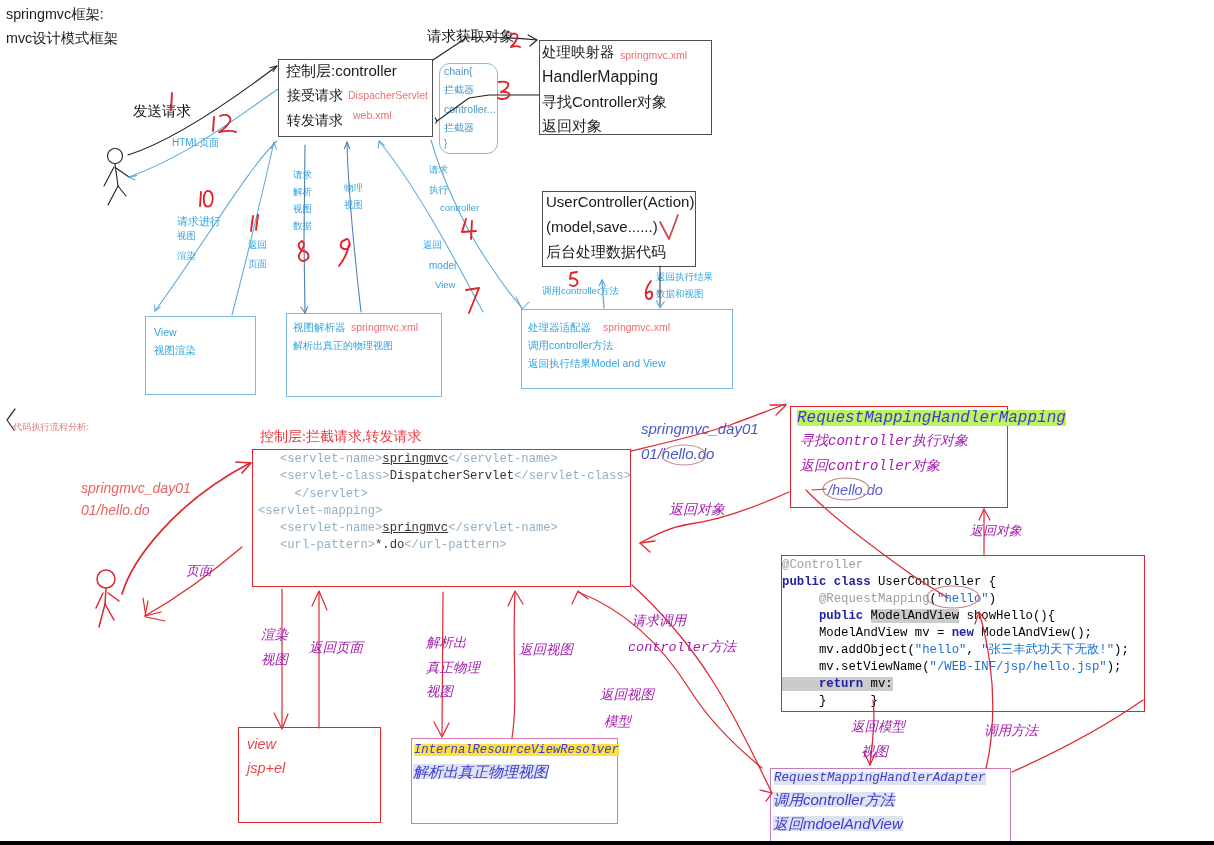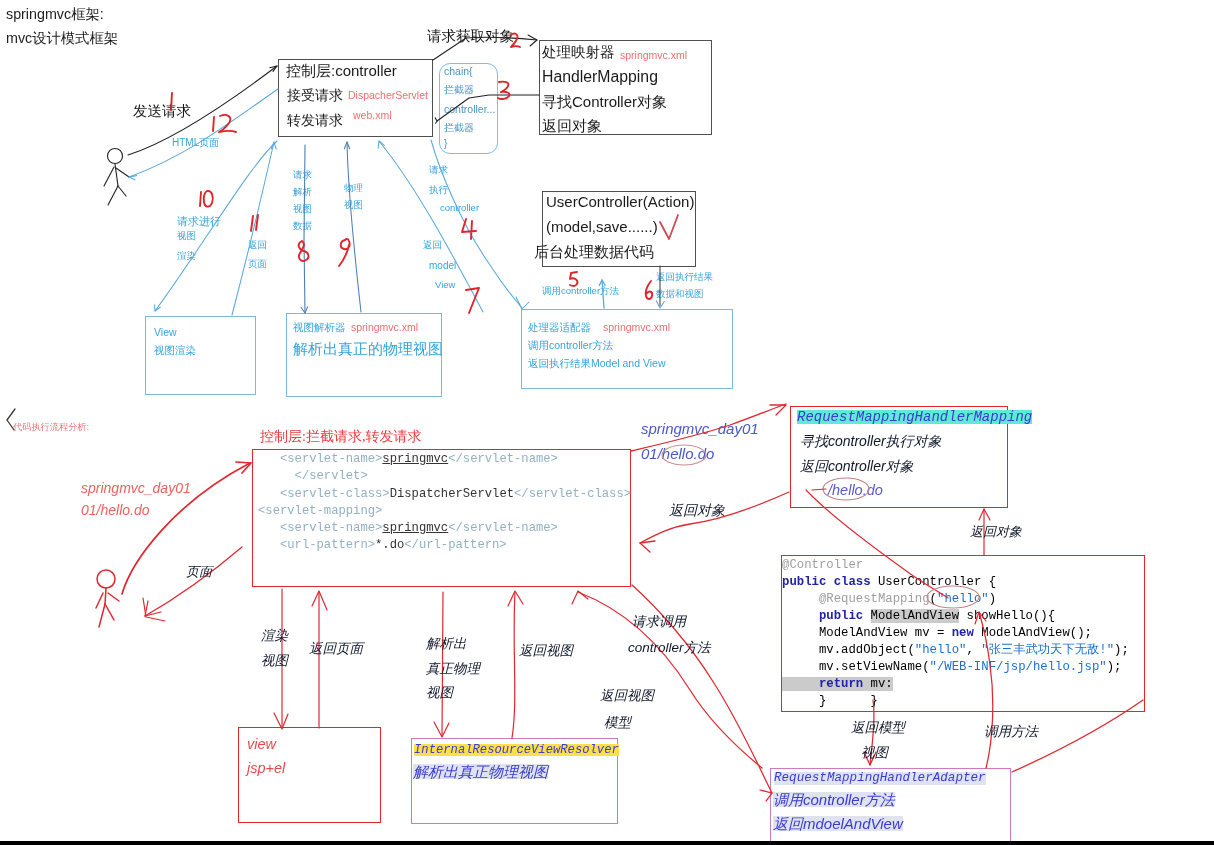--- a/index.html
+++ b/index.html
@@ -21,21 +21,21 @@
   .bx-red{border:1.8px solid #e4262b;background:transparent;}
   .bx-red2{border:1.1px solid #e4262b;background:transparent;}
   .bx-violet{border:1.1px solid #cf7ab9;background:transparent;}
 
   .hdr{color:#1d1d1d;font-size:15.5px;}
   .blkttl{color:#1a1a1a;font-size:15px;}
   .red-s{color:#ee6e72;font-size:10.5px;font-weight:400;letter-spacing:0px;}
   .bluetxt{color:#35a4dd;font-size:9.5px;}
   .bluetxt2{color:#35a4dd;font-size:10.5px;}
   .chaintxt{color:#4a96c4;font-size:10px;}
-  .redhand{color:#0f172a;font-style:italic;font-family:Liberation Sans, sans-serif;}
+  .redhand{color:#a21caf;font-style:italic;font-family:Liberation Mono, monospace;}
 
   .codeblock{position:absolute;font-family:"Liberation Mono",monospace;font-size:12.2px;line-height:17.3px;}
   .codeblock .cl{white-space:pre;}
   .codeblock .tg{color:#93b0c2;}
   .codeblock .vl{color:#333333;}
   .codeblock .ul{text-decoration:underline;}
   .codeblock2{position:absolute;font-family:"Liberation Mono",monospace;font-size:12.3px;line-height:17px;}
   .codeblock2 .cl2{white-space:pre;}
   .codeblock2 .an{color:#9e9e9e;}
   .codeblock2 .kw{color:#2222a6;font-weight:bold;}
@@ -67,58 +67,58 @@
   <div class="box bx-blk" style="left:539px;top:40px;width:173px;height:95px;"></div>
   <div class="t blkttl" style="left:542px;top:45px;font-size:14.5px;">处理映射器</div>
   <div class="t red-s" style="left:620px;top:50px;">springmvc.xml</div>
   <div class="t blkttl" style="left:542px;top:69px;font-size:15.8px;">HandlerMapping</div>
   <div class="t blkttl" style="left:542px;top:94px;font-size:15px;">寻找Controller对象</div>
   <div class="t blkttl" style="left:542px;top:118px;font-size:15px;">返回对象</div>
 
   <div class="box bx-blk" style="left:542px;top:191px;width:154px;height:76px;"></div>
   <div class="t blkttl" style="left:546px;top:194px;font-size:15px;">UserController(Action)</div>
   <div class="t blkttl" style="left:546px;top:219px;font-size:15px;">(model,save......)</div>
-  <div class="t blkttl" style="left:534px;top:244px;font-size:15px;">后台处理数据代码</div>
+  <div class="t blkttl" style="left:546px;top:244px;font-size:15px;">后台处理数据代码</div>
 
   <div class="box bx-blu" style="left:145px;top:316px;width:111px;height:79px;"></div>
   <div class="t bluetxt2" style="left:154px;top:327px;font-size:10.5px;">View</div>
   <div class="t bluetxt2" style="left:154px;top:345px;font-size:10.5px;">视图渲染</div>
 
   <div class="box bx-blu" style="left:286px;top:313px;width:156px;height:84px;"></div>
   <div class="t bluetxt2" style="left:293px;top:322px;font-size:10.5px;">视图解析器</div>
   <div class="t red-s" style="left:351px;top:322px;font-size:10.5px;">springmvc.xml</div>
-  <div class="t bluetxt2" style="left:293px;top:341px;font-size:15px;">解析出真正的物理视图</div>
+  <div class="t bluetxt2" style="left:293px;top:341px;font-size:10px;">解析出真正的物理视图</div>
 
   <div class="box bx-blu" style="left:521px;top:309px;width:212px;height:80px;"></div>
   <div class="t bluetxt2" style="left:528px;top:322px;font-size:10.5px;">处理器适配器</div>
   <div class="t red-s" style="left:603px;top:322px;font-size:10.5px;">springmvc.xml</div>
   <div class="t bluetxt2" style="left:528px;top:340px;font-size:10.5px;">调用controller方法</div>
   <div class="t bluetxt2" style="left:528px;top:358px;font-size:10.5px;">返回执行结果Model and View</div>
 
   <div class="t" style="left:13px;top:423px;color:#e8777a;font-size:9.2px;">代码执行流程分析:</div>
 
   <div class="t" style="left:260px;top:430px;color:#ec3a3e;font-size:14px;font-family:'Liberation Serif',serif;">控制层:拦截请求,转发请求</div>
   <div class="box bx-red" style="left:252px;top:449px;width:379px;height:138px;"></div>
   <div class="codeblock" style="left:258px;top:451px;">
       <div class="cl">   <span class="tg">&lt;servlet-name&gt;</span><span class="vl ul">springmvc</span><span class="tg">&lt;/servlet-name&gt;</span></div>
+      <div class="cl">   <span class="tg">&lt;servlet-class&gt;</span><span class="vl">DispatcherServlet</span><span class="tg">&lt;/servlet-class&gt;</span></div>
       <div class="cl">     <span class="tg">&lt;/servlet&gt;</span></div>
-      <div class="cl">   <span class="tg">&lt;servlet-class&gt;</span><span class="vl">DispatcherServlet</span><span class="tg">&lt;/servlet-class&gt;</span></div>
       <div class="cl"><span class="tg">&lt;servlet-mapping&gt;</span></div>
       <div class="cl">   <span class="tg">&lt;servlet-name&gt;</span><span class="vl ul">springmvc</span><span class="tg">&lt;/servlet-name&gt;</span></div>
       <div class="cl">   <span class="tg">&lt;url-pattern&gt;</span><span class="vl">*.do</span><span class="tg">&lt;/url-pattern&gt;</span></div>
     </div>
 
   <div class="t" style="left:81px;top:481px;font-size:14px;color:#e8625f;font-style:italic;font-family:'Liberation Sans',sans-serif;">springmvc_day01</div>
   <div class="t" style="left:81px;top:503px;font-size:14px;color:#e8625f;font-style:italic;font-family:'Liberation Sans',sans-serif;">01/hello.do</div>
 
   <div class="t" style="left:641px;top:421px;font-size:15px;color:#4a58c8;font-style:italic;font-family:'Liberation Sans',sans-serif;">springmvc_day01</div>
   <div class="t" style="left:641px;top:446px;font-size:15px;color:#4a58c8;font-style:italic;font-family:'Liberation Sans',sans-serif;">01/hello.do</div>
 
   <div class="box bx-red" style="left:790px;top:406px;width:218px;height:102px;"></div>
-  <div class="t" style="left:797px;top:410px;font-size:14px;color:#3b3bd0;font-style:italic;font-family:'Liberation Mono',monospace;background:#5eead4;">RequestMappingHandlerMapping</div>
+  <div class="t" style="left:797px;top:410px;font-size:16px;color:#3b3bd0;font-style:italic;font-family:'Liberation Mono',monospace;background:#bef264;">RequestMappingHandlerMapping</div>
   <div class="t redhand" style="left:800px;top:434px;font-size:14px;">寻找controller执行对象</div>
   <div class="t redhand" style="left:800px;top:459px;font-size:14px;">返回controller对象</div>
   <div class="t" style="left:828px;top:483px;font-size:14.5px;color:#5a5ad0;font-style:italic;font-family:'Liberation Sans',sans-serif;">/hello.do</div>
 
   <div class="box bx-red" style="left:781px;top:555px;width:364px;height:157px;"></div>
   <div class="codeblock2" style="left:782px;top:557px;">
       <div class="cl2"><span class="an">@Controller</span></div>
       <div class="cl2"><span class="kw">public</span> <span class="kw">class</span> UserController {</div>
       <div class="cl2">     <span class="an">@RequestMapping</span>(<span class="st">"hello"</span>)</div>
       <div class="cl2">     <span class="kw">public</span> <span class="hl">ModelAndView</span> showHello(){</div>

